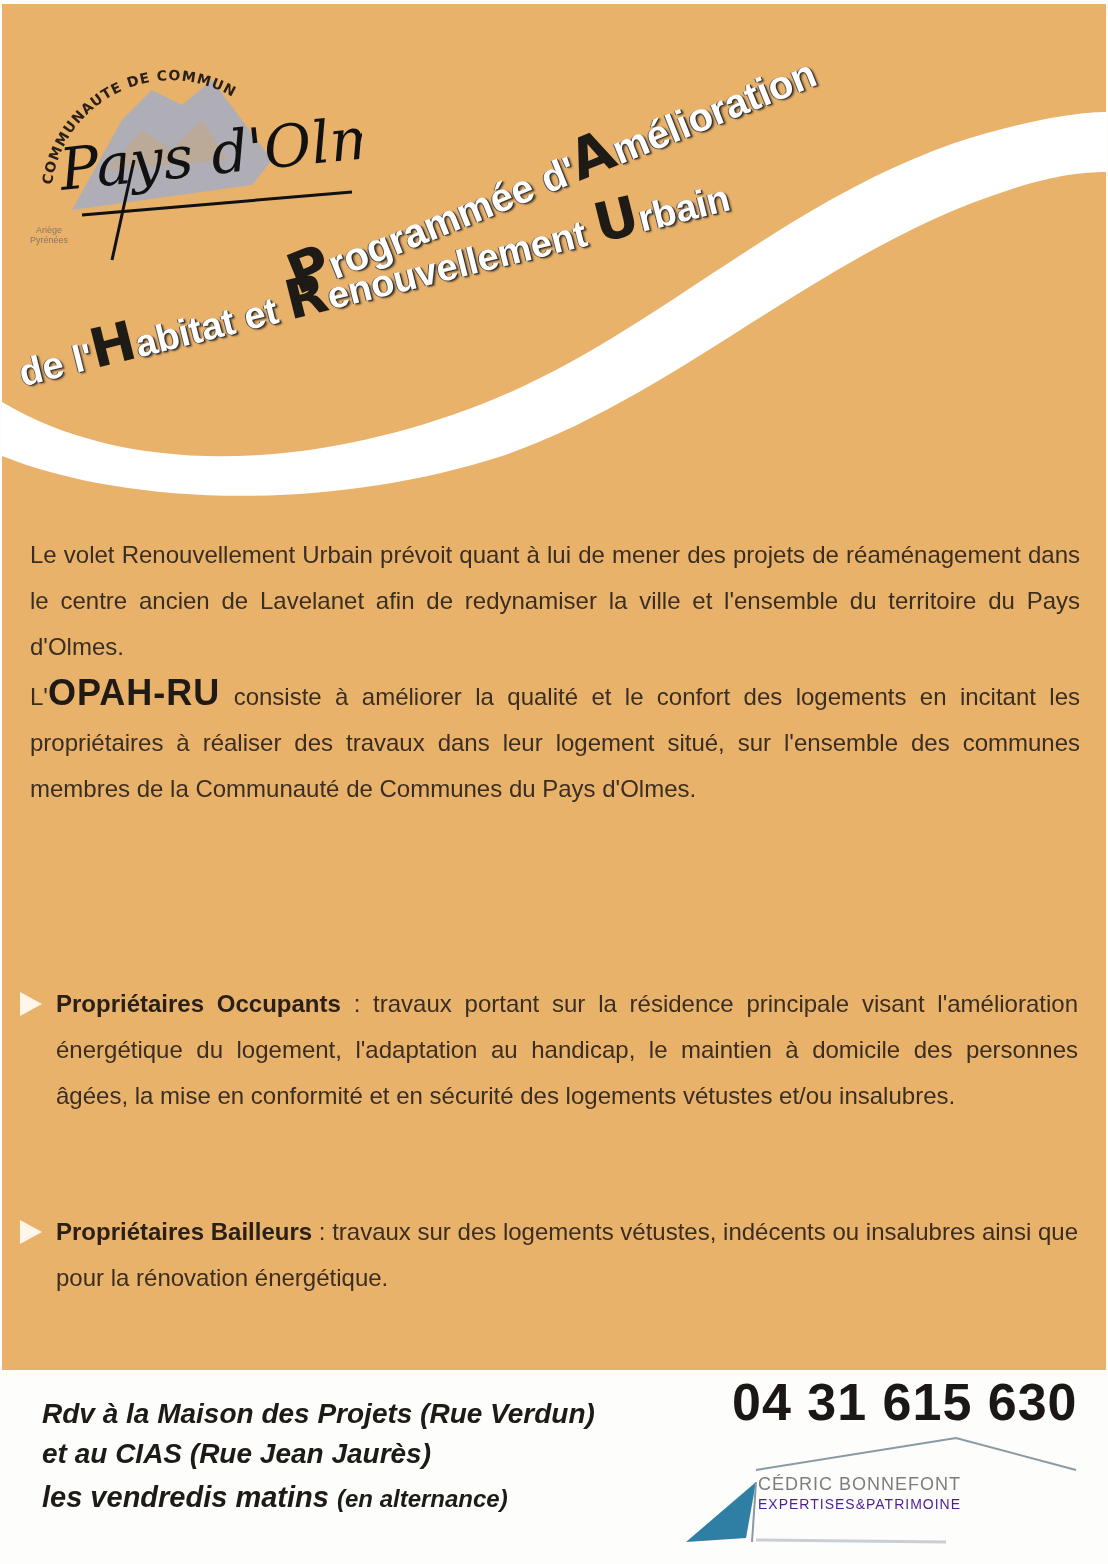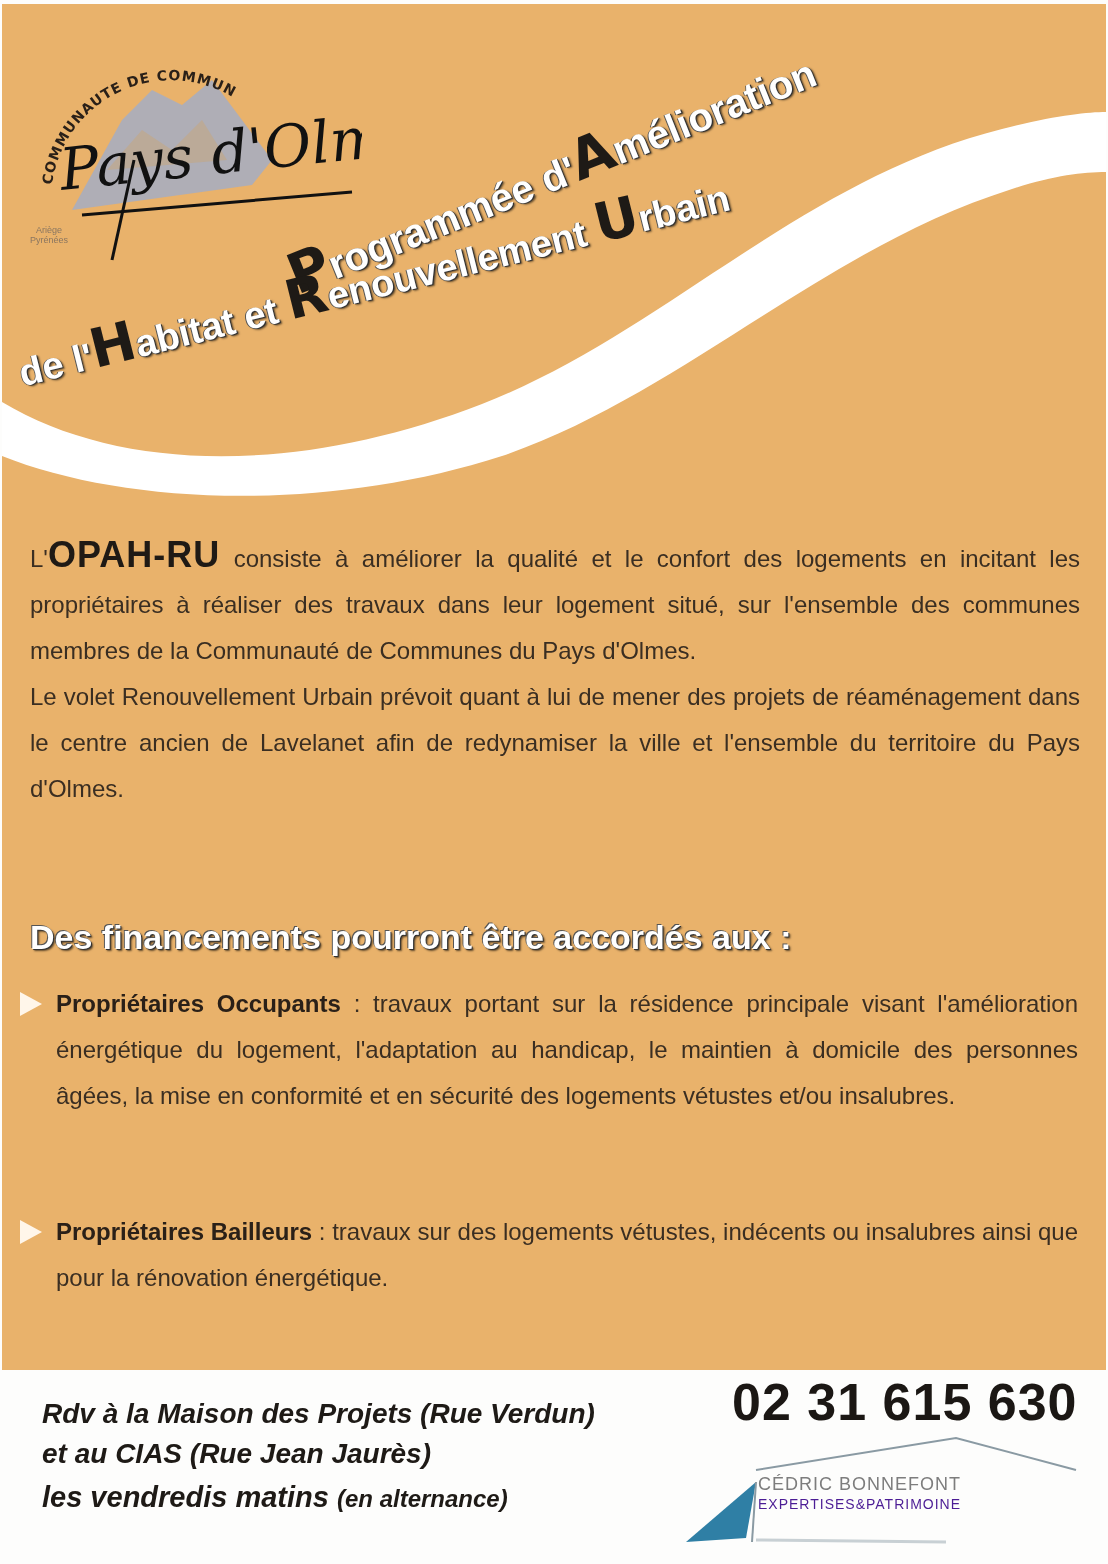--- a/index.html
+++ b/index.html
@@ -128,44 +128,43 @@
 
 
   <div class="tline l1b">
     <span class="cap">P</span><span>rogrammée d'</span><span class="cap">A</span><span>mélioration</span>
   </div>
   <div class="tline l2">
     <span>de l'</span><span class="cap">H</span><span>abitat et </span><span class="cap">R</span><span>enouvellement </span><span class="cap">U</span><span>rbain</span>
   </div>
 
   <div class="intro">
+    <div>Le volet Renouvellement Urbain prévoit quant à lui de mener des projets de réaménagement dans le centre ancien de Lavelanet afin de redynamiser la ville et l'ensemble du territoire du Pays d'Olmes.</div>
     <div><span>L'</span><span class="opah">OPAH-RU</span><span> consiste à améliorer la qualité et le confort des logements en incitant les propriétaires à réaliser des travaux dans leur logement situé, sur l'ensemble des communes membres de la Communauté de Communes du Pays d'Olmes.</span></div>
-    <div>Le volet Renouvellement Urbain prévoit quant à lui de mener des projets de réaménagement dans le centre ancien de Lavelanet afin de redynamiser la ville et l'ensemble du territoire du Pays d'Olmes.</div>
   </div>
 
-  <div class="fund-title">Des financements pourront être accordés aux :</div>
 
   <div class="bullet b2">
     <span class="arrow"></span>
     <span class="txt"><span class="strong">Propriétaires Bailleurs</span><span> : travaux sur des logements vétustes, indécents ou insalubres ainsi que pour la rénovation énergétique.</span></span>
   </div>
 
   <div class="bullet b1">
     <span class="arrow"></span>
     <span class="txt"><span class="strong">Propriétaires Occupants</span><span> : travaux portant sur la résidence principale visant l'amélioration énergétique du logement, l'adaptation au handicap, le maintien à domicile des personnes âgées, la mise en conformité et en sécurité des logements vétustes et/ou insalubres.</span></span>
   </div>
 </div>
 
 <div class="footer-left">
   <div class="r1">Rdv à la Maison des Projets (Rue Verdun)</div>
   <div class="r2">et au CIAS (Rue Jean Jaurès)</div>
   <div class="r3"><span>les vendredis matins </span><span class="small">(en alternance)</span></div>
 </div>
 
-<div class="phone">02 31 615 630</div>
+<div class="phone">04 31 615 630</div>
 
 <div class="brand">
   <svg width="420" height="120" viewBox="0 0 420 120">
     <path d="M80,40 L280,8 L400,40" stroke="#8a9aa3" stroke-width="2" fill="none"></path>
     <path d="M10,112 L80,52 L70,108 Z" fill="#2f7fa5"></path>
     <path d="M80,52 L76,112" stroke="#8a9aa3" stroke-width="2"></path>
     <path d="M80,110 L270,112" stroke="#c8d0d4" stroke-width="3"></path>
   </svg>
   <div class="brand-name">CÉDRIC BONNEFONT</div>
   <div class="brand-sub">EXPERTISES&amp;PATRIMOINE</div>

